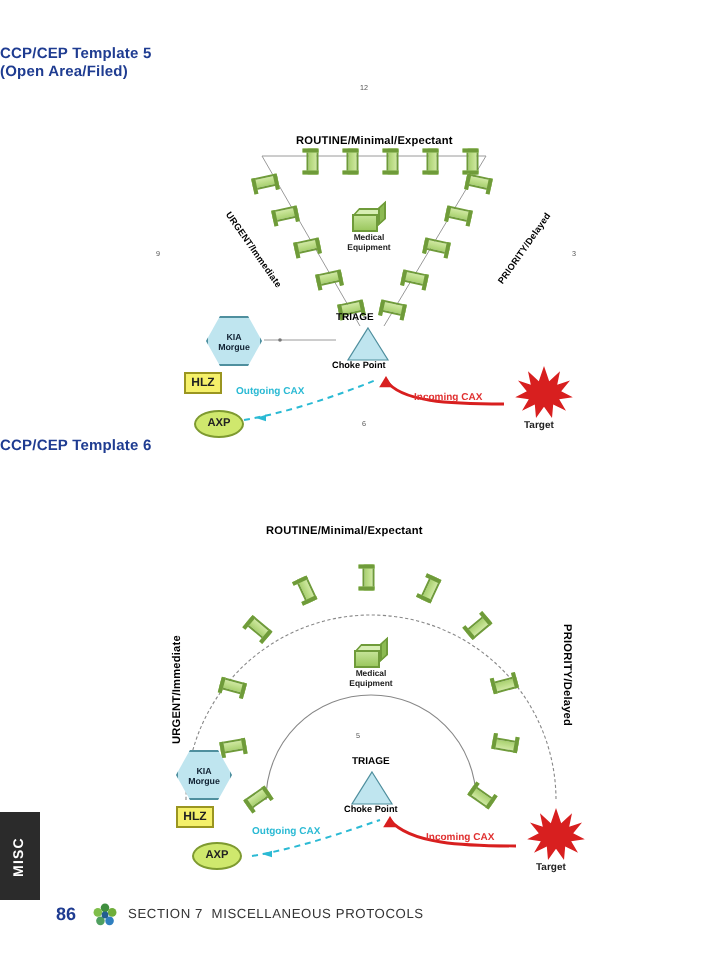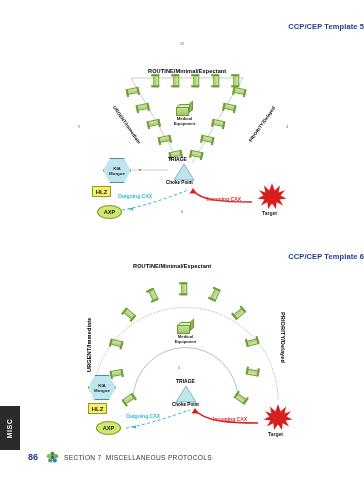--- a/index.html
+++ b/index.html
@@ -5,21 +5,21 @@
   html,body{margin:0;padding:0;}
   body{
     width:364px;height:480px;background:#ffffff;
     font-family:"Liberation Sans",sans-serif;
     position:relative;overflow:hidden;
   }
   .page{position:absolute;inset:0;}
 
   
   .fig-title{
-    position:absolute;left:0;width:364px;text-align:right;
+    position:absolute;left:0;width:364px;text-align:left;
     color:#1f3c91;font-weight:bold;font-size:7.5px;line-height:9px;
     letter-spacing:.1px;
   }
   .fig-title .sub{display:block;}
 
   
   .diagram{position:absolute;}
 
   .cat-label{
     position:absolute;font-weight:bold;font-size:5.6px;color:#000;
@@ -116,20 +116,21 @@
     letter-spacing:.3px;
   }
 </style>
 </head>
 <body>
 
 <div class="page">
 
   <div class="fig-title" style="top:22px;">
     <span>CCP/CEP Template 5</span>
+    <span class="sub">(Open Area/Filed)</span>
   </div>
 
   <div class="diagram" style="left:0;top:0;width:364px;height:225px;">
 
     <div class="clock" style="left:180px;top:42px;">12</div>
     <div class="clock" style="left:78px;top:125px;">9</div>
     <div class="clock" style="left:286px;top:125px;">3</div>
     <div class="clock" style="left:181px;top:210px;">6</div>
 
     <svg width="364" height="225">
@@ -202,21 +203,21 @@
 
       <g transform="translate(272,196)">
         <polygon fill="#d81f1f" points="0,-13 2.6,-5.4 8,-10.4 6.6,-3.6 13,-5.8 8.6,-0.4 14.4,2.6 7.6,3.6 11,9.4 4.6,6.2 4,13 0,7.4 -4,13 -4.6,6.2 -11,9.4 -7.6,3.6 -14.4,2.6 -8.6,-0.4 -13,-5.8 -6.6,-3.6 -8,-10.4 -2.6,-5.4"></polygon>
       </g>
     </svg>
     <div class="flow-label flow-out" style="left:118px;top:193px;">Outgoing CAX</div>
     <div class="flow-label flow-in" style="left:207px;top:196px;">Incoming CAX</div>
     <div class="target-label" style="left:262px;top:210px;">Target</div>
   </div>
 
-  <div class="fig-title" style="top:252px;">
+  <div class="fig-title" style="top:218px;">
     <span>CCP/CEP Template 6</span>
   </div>
 
   <div class="diagram" style="left:0;top:0;width:364px;height:480px;">
 
     <div class="clock" style="left:178px;top:366px;">5</div>
 
     <svg width="364" height="480">
       <g stroke="#888" stroke-width="0.55" fill="none" stroke-dasharray="1.6,1.2">
 

